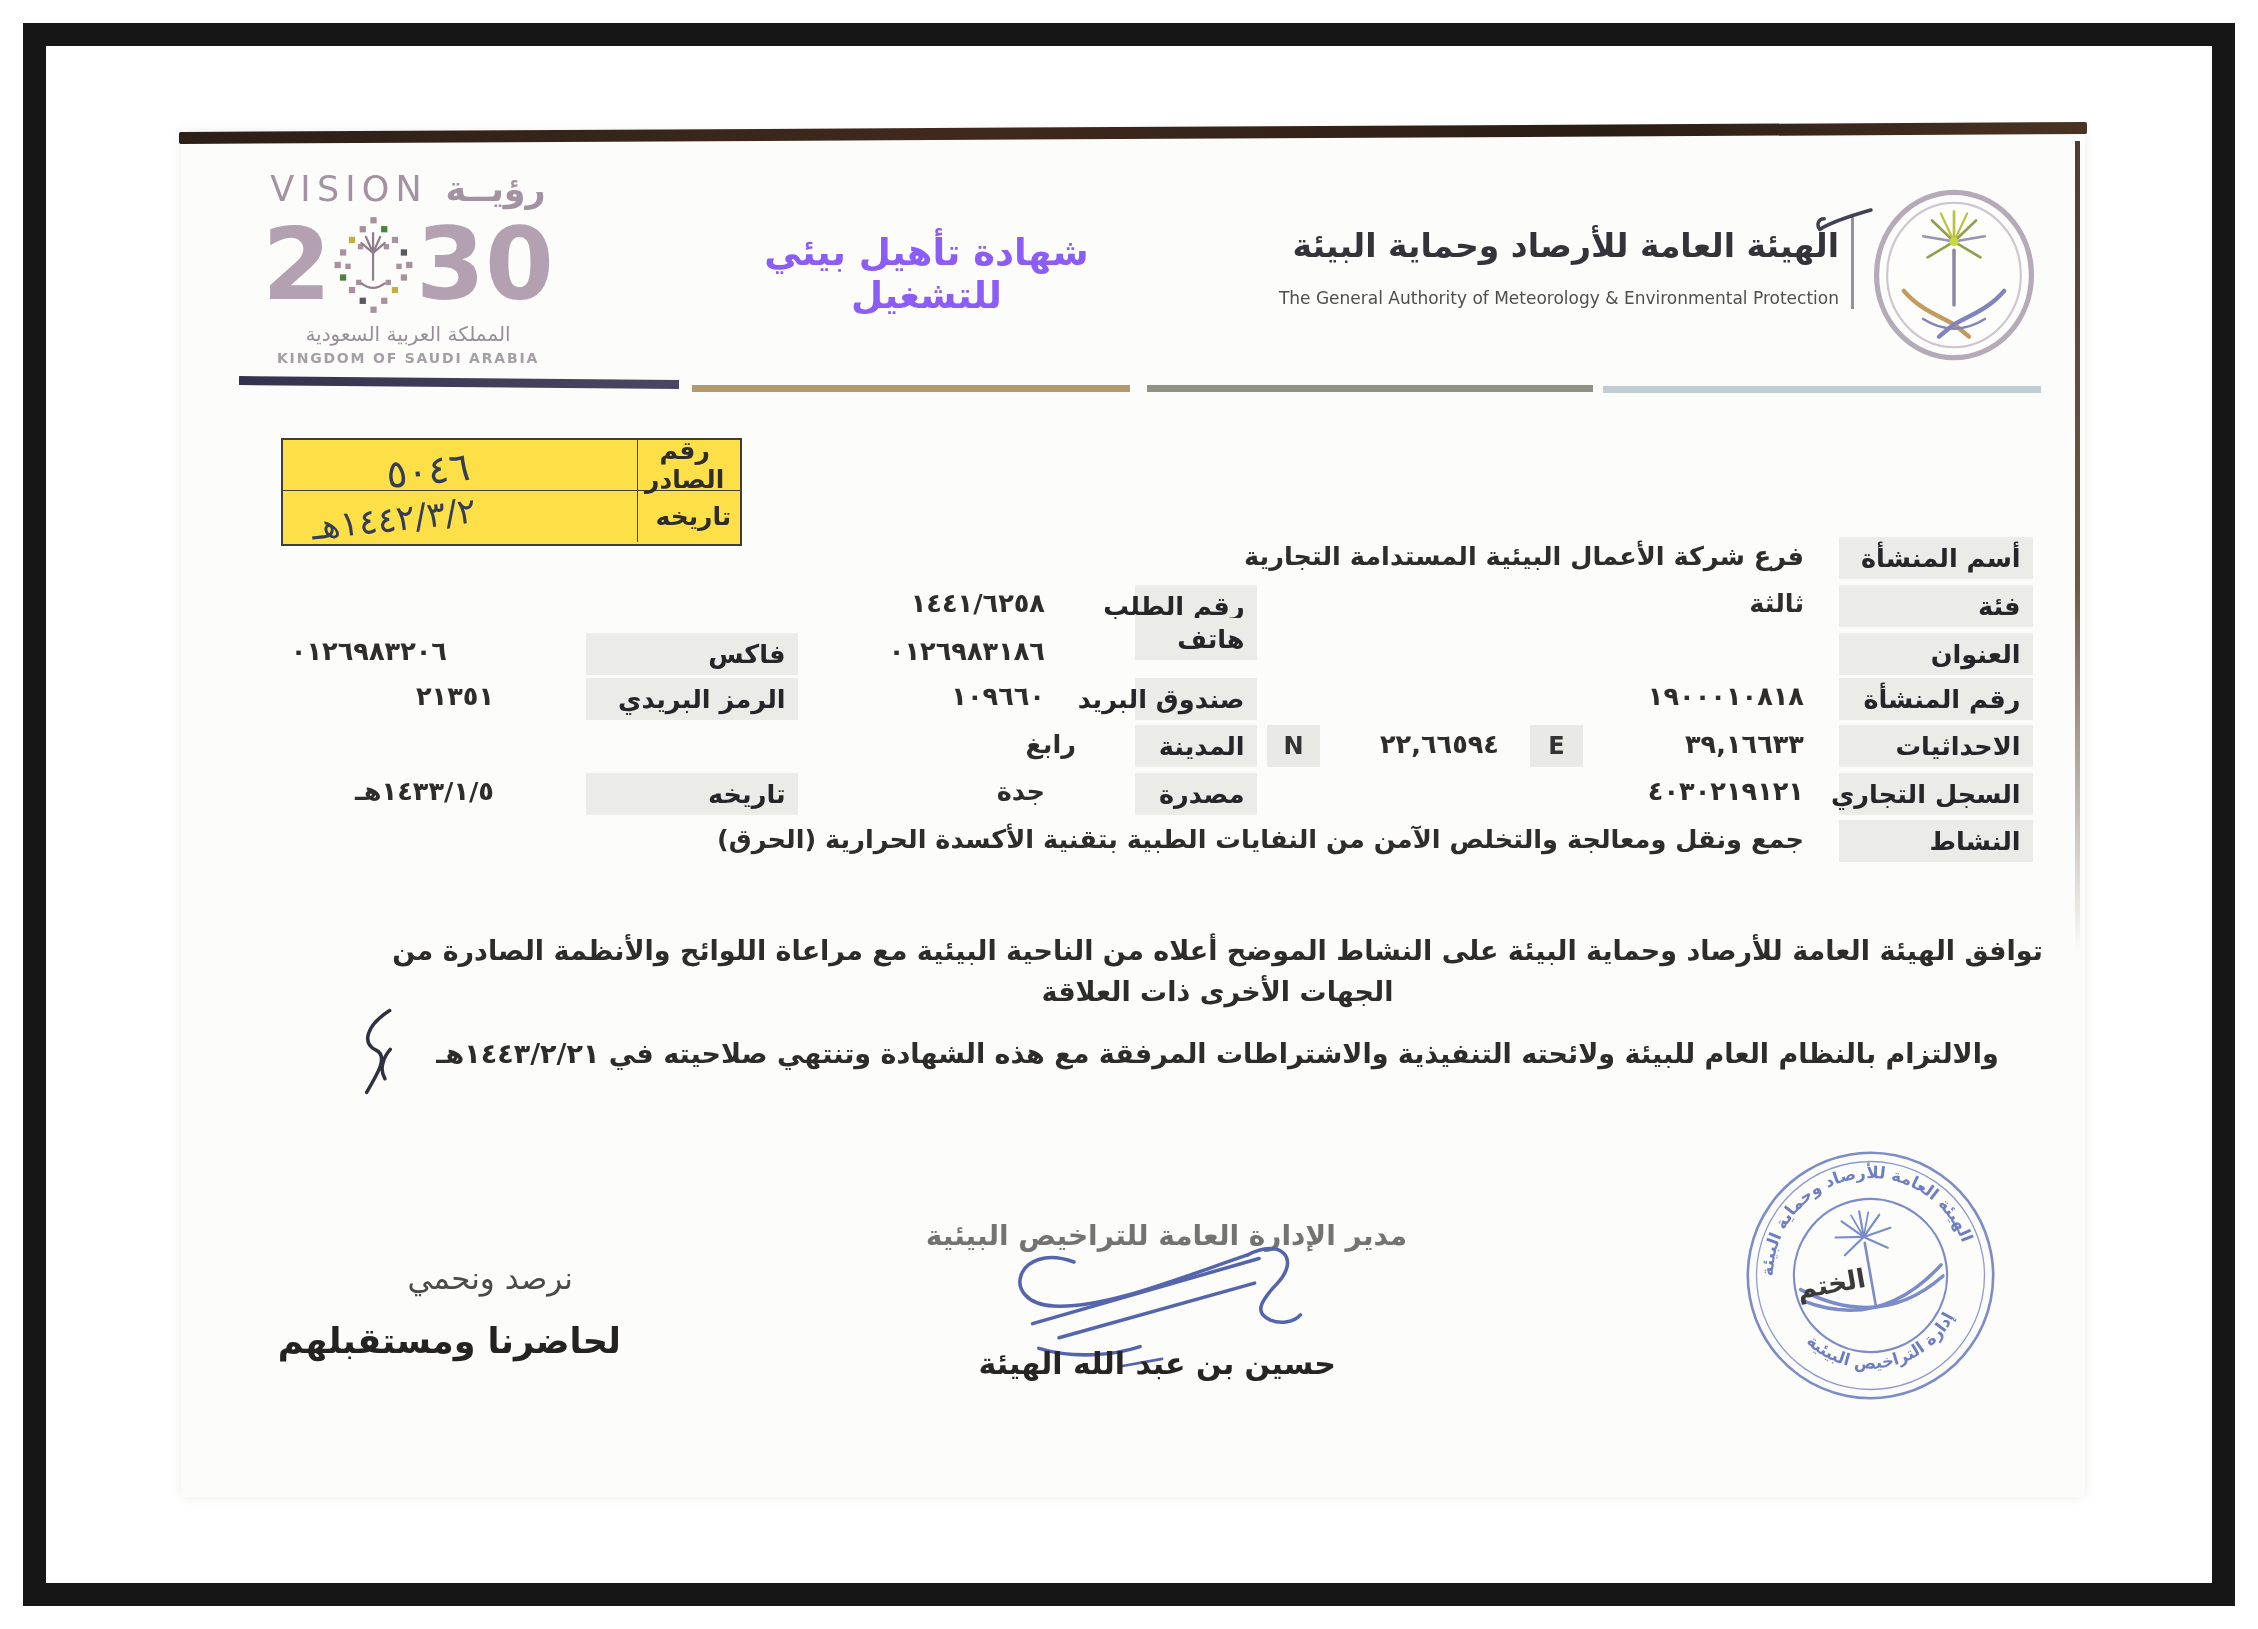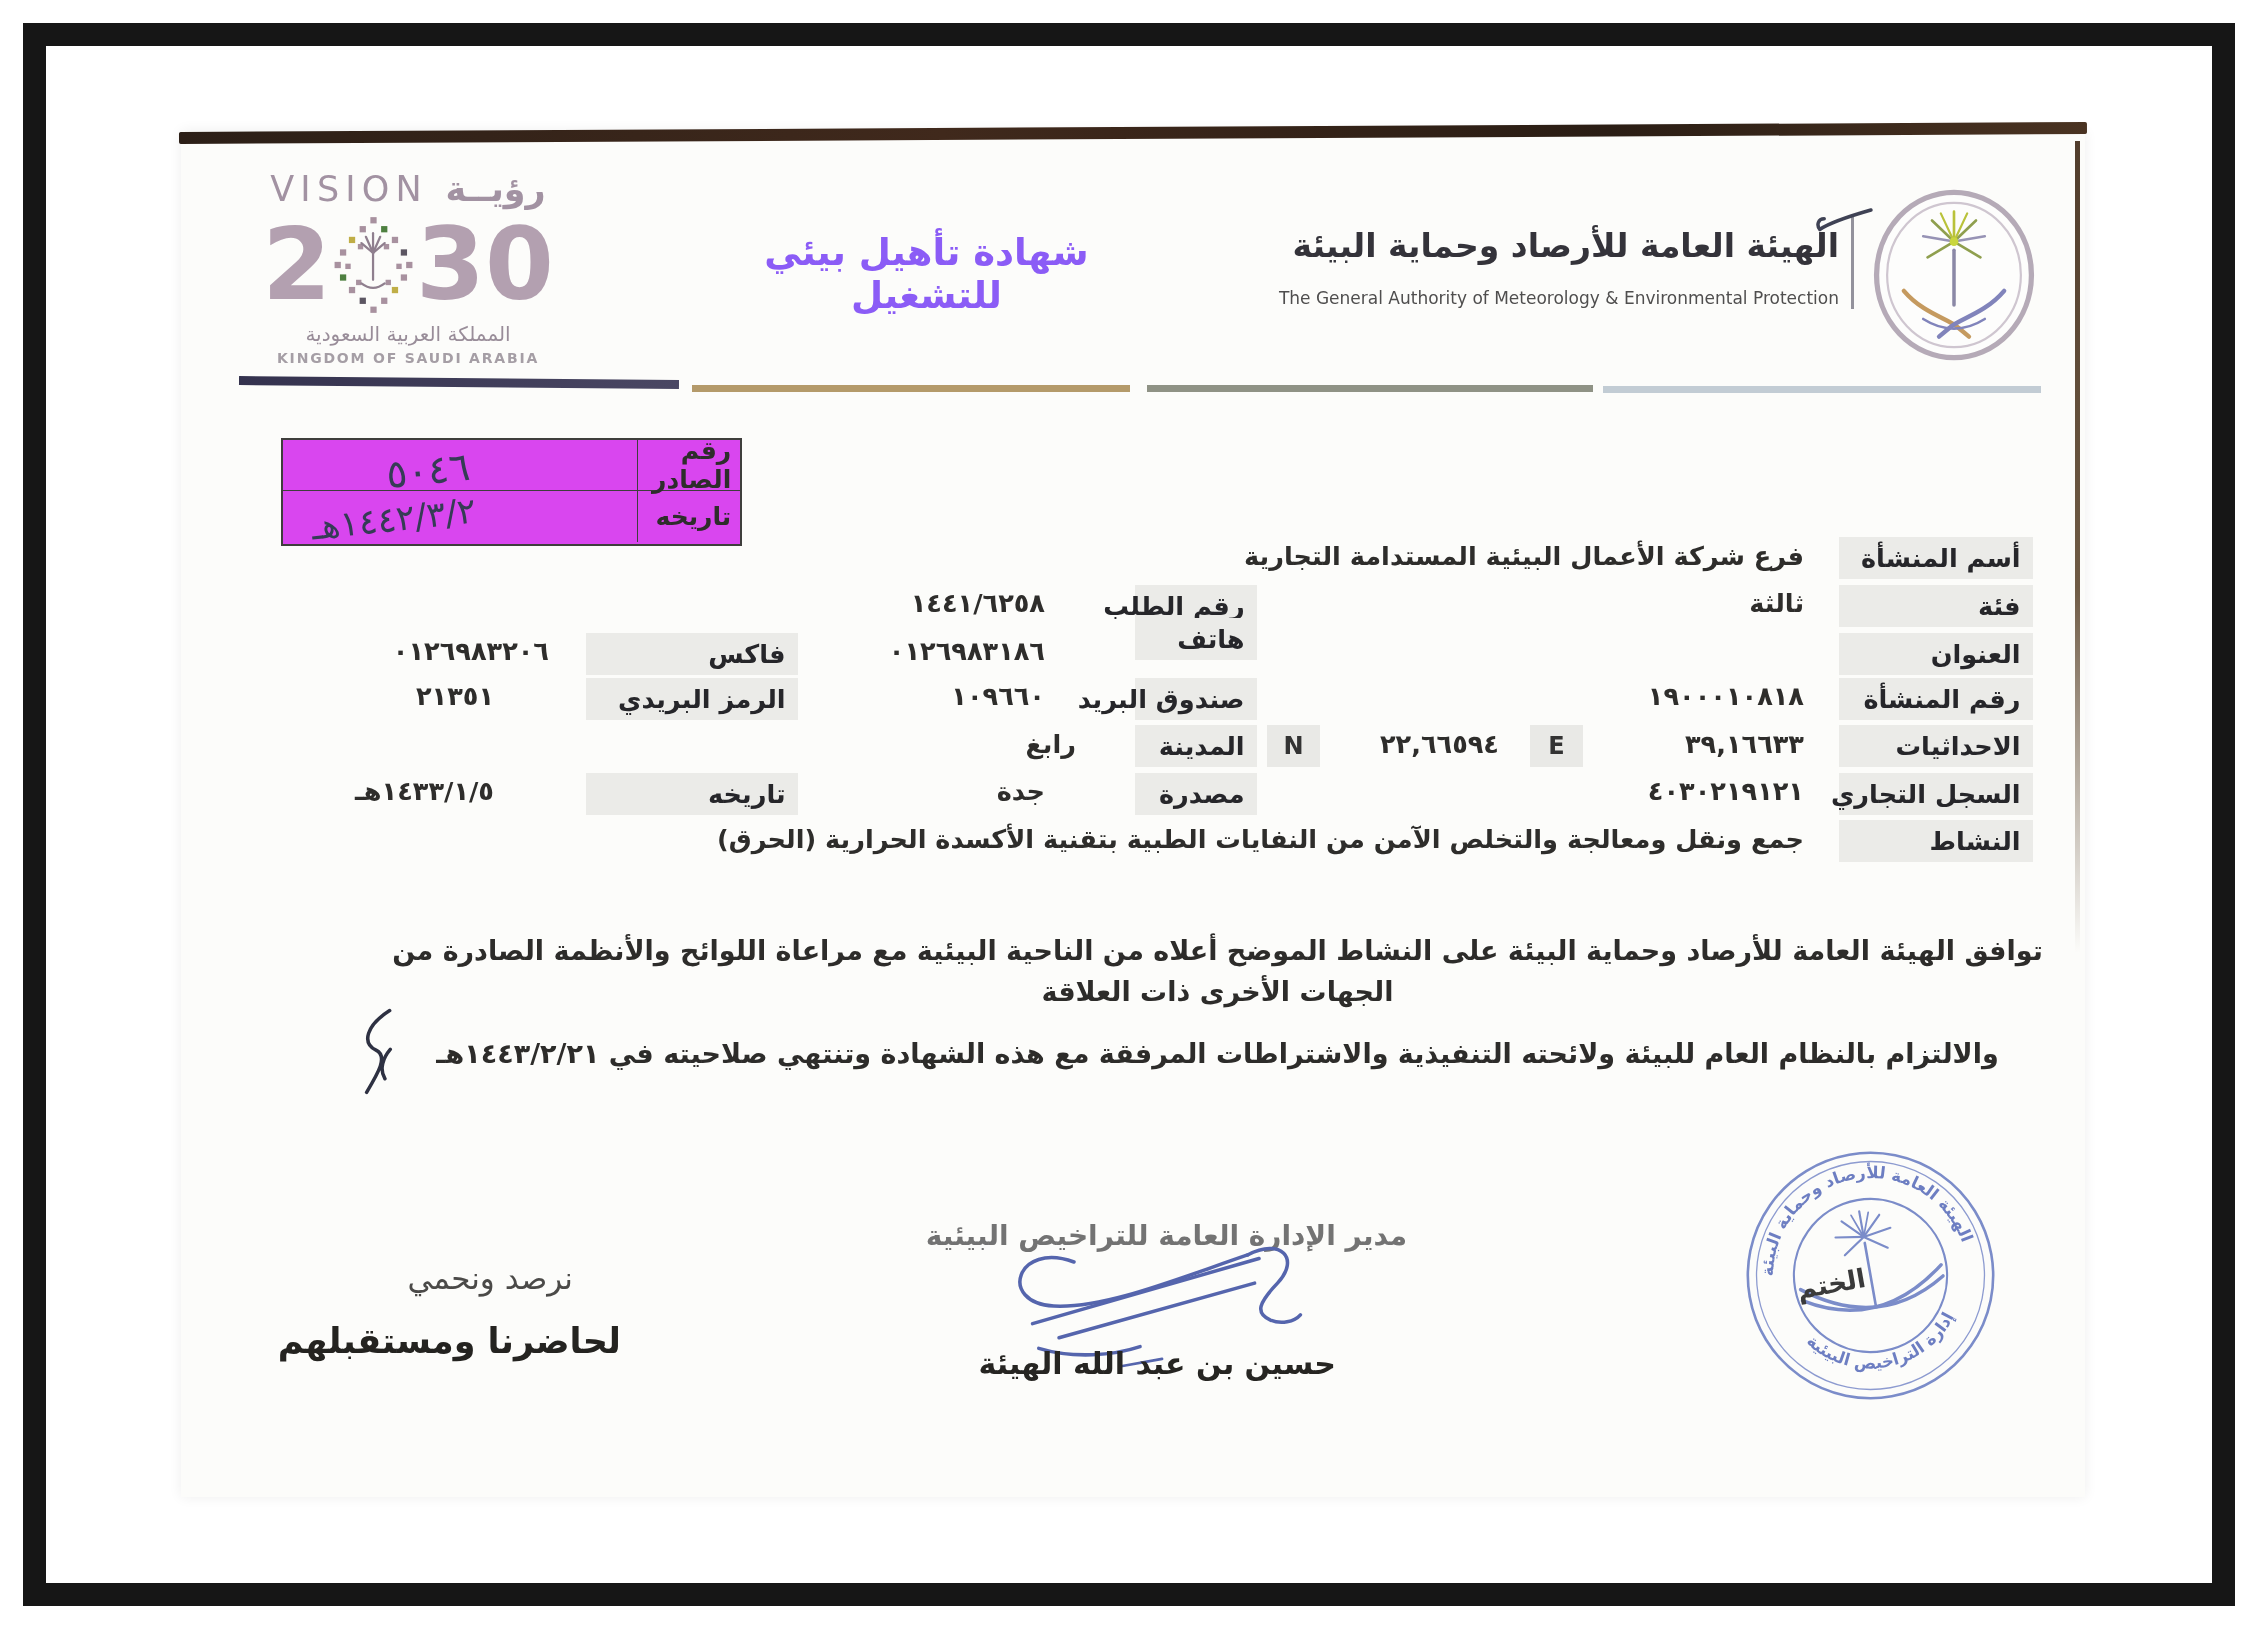--- a/index.html
+++ b/index.html
@@ -37,21 +37,21 @@
   
   .rule{position:absolute;height:7px;}
   .rule1{left:239px;top:378px;width:440px;background:linear-gradient(90deg,#34324e,#4a4763);
          transform:rotate(0.5deg);height:8.8px;}
   .rule2{left:692px;top:385px;width:438px;background:#b49a6a;}
   .rule3{left:1147px;top:385px;width:446px;background:#8f9285;}
   .rule4{left:1603px;top:386px;width:438px;background:#c2ccd4;}
 
   
   .issue-table{position:absolute;left:281px;top:438px;width:461px;height:108px;
-         border:2.6px solid #3f3e3c;box-sizing:border-box;background:#d946ef;}
+         border:2.6px solid #3f3e3c;box-sizing:border-box;background:#fde047;text-align:center;}
   .issue-row{position:relative;height:51px;box-sizing:border-box;}
   .issue-row.first{border-bottom:1.8px solid #3f3e3c;}
   .issue-label{position:absolute;right:0;top:0;bottom:0;width:103px;border-left:1.8px solid #3f3e3c;
          display:flex;align-items:center;justify-content:flex-start;direction:rtl;
          padding-right:8.8px;font-size:25px;font-weight:600;box-sizing:border-box;}
   .hand{position:absolute;color:#353c55;font-weight:500;white-space:nowrap;direction:rtl;}
   .hand1{left:386px;top:448px;font-size:39px;letter-spacing:14px;transform:rotate(-6deg);}
   .hand2{left:311px;top:499px;font-size:35px;letter-spacing:3.5px;transform:rotate(-6deg);}
 
   
@@ -216,21 +216,21 @@
   <div class="lbl c2" style="top:678px;">صندوق البريد</div>
   <div class="val" style="right:1213px;top:681px;">١٠٩٦٦٠</div>
 
   <div class="lbl c2" style="top:725px;">المدينة</div>
   <div class="val" style="right:1182px;top:729px;">رابغ</div>
 
   <div class="lbl c2" style="top:773px;">مصدرة</div>
   <div class="val" style="right:1213px;top:776px;margin-left:44px;">جدة</div>
 
   <div class="lbl c3" style="top:633px;">فاكس</div>
-  <div class="val" style="right:1709px;top:636px;margin-left:42px;">٠١٢٦٩٨٣٢٠٦</div>
+  <div class="val" style="right:1811px;top:636px;margin-left:42px;">٠١٢٦٩٨٣٢٠٦</div>
 
   <div class="lbl c3" style="top:678px;">الرمز البريدي</div>
   <div class="val" style="right:1764px;top:681px;">٢١٣٥١</div>
 
   <div class="lbl c3" style="top:773px;">تاريخه</div>
   <div class="val" style="right:1764px;top:776px;">١٤٣٣/١/٥هـ</div>
 
   <div class="approval">
     <span class="ln">توافق الهيئة العامة للأرصاد وحماية البيئة على النشاط الموضح أعلاه من الناحية البيئية مع مراعاة اللوائح والأنظمة الصادرة من الجهات الأخرى ذات العلاقة</span>
     <span class="ln">والالتزام بالنظام العام للبيئة ولائحته التنفيذية والاشتراطات المرفقة مع هذه الشهادة وتنتهي صلاحيته في ١٤٤٣/٢/٢١هـ</span>

